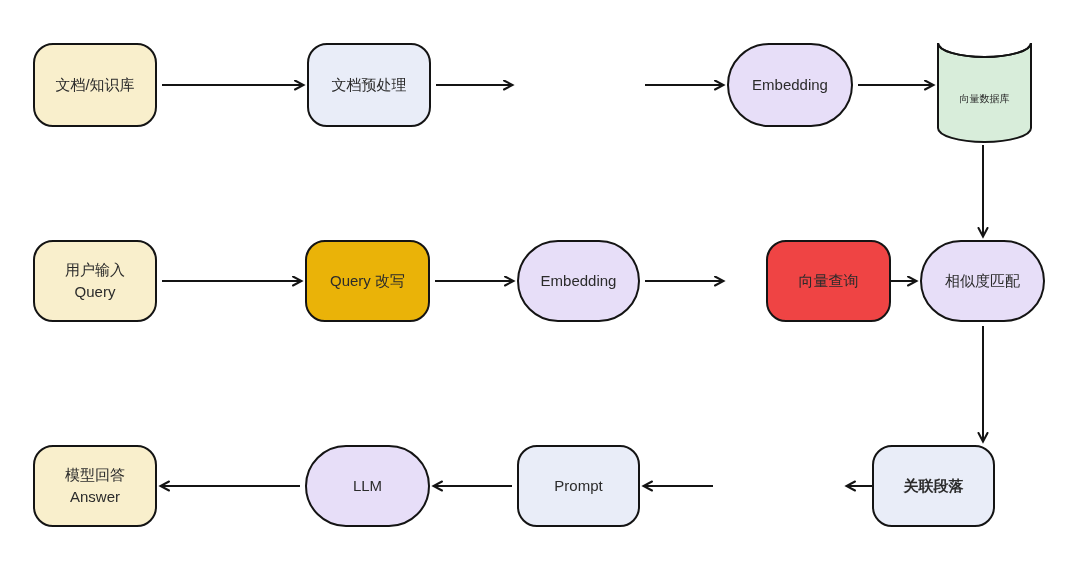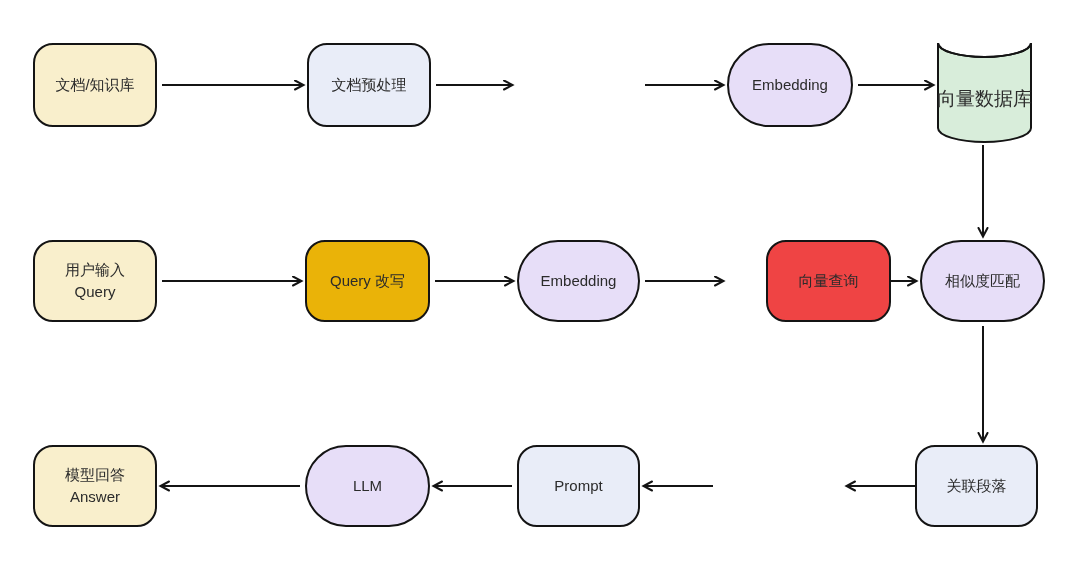--- a/index.html
+++ b/index.html
@@ -17,21 +17,21 @@
     border:2px solid #141414;
     display:flex;flex-direction:column;align-items:center;justify-content:center;
     font-size:15px;line-height:22px;color:#2b2b2b;
     text-align:center;
   }
   .node.rect{border-radius:20px;}
   .node.stadium{border-radius:42px;}
   .cyl-label{
     position:absolute;box-sizing:border-box;
     display:flex;align-items:center;justify-content:center;
-    font-size:19px;color:#2b2b2b;text-align:left;
+    font-size:10px;color:#2b2b2b;text-align:left;
   }
   .node span,.cyl-label span{display:block;}
 </style>
 </head>
 <body style="background: rgb(255, 255, 255);">
 
 <div class="stage">
   <svg id="svg-layer" width="1080" height="572" viewBox="0 0 1080 572">
     <defs>
       <marker id="arrow" markerWidth="13" markerHeight="13" refX="9.5" refY="5.5" orient="auto" markerUnits="userSpaceOnUse">
@@ -91,17 +91,17 @@
       <div class="node rect" style="left: 33px; top: 445px; width: 124px; height: 82px; background: rgb(249, 239, 204); border-color: rgb(20, 20, 20); color: rgb(43, 43, 43);">
         <span>模型回答</span>
         <span>Answer</span>
       </div>
       <div class="node stadium" style="left: 305px; top: 445px; width: 125px; height: 82px; background: rgb(231, 222, 248); border-color: rgb(20, 20, 20); color: rgb(43, 43, 43);">
         <span>LLM</span>
       </div>
       <div class="node rect" style="left: 517px; top: 445px; width: 123px; height: 82px; background: rgb(233, 237, 248); border-color: rgb(20, 20, 20); color: rgb(43, 43, 43);">
         <span>Prompt</span>
       </div>
-      <div class="node rect" style="left: 915px; top: 445px; width: 123px; height: 82px; background: rgb(233, 237, 248); border-color: rgb(20, 20, 20); color: rgb(43, 43, 43);">
+      <div class="node rect" style="left: 872px; top: 445px; width: 123px; height: 82px; background: rgb(233, 237, 248); border-color: rgb(20, 20, 20); color: rgb(43, 43, 43); font-weight: bold;">
         <span>关联段落</span>
       </div>
     </div>
 </div>
 
 </body></html>

